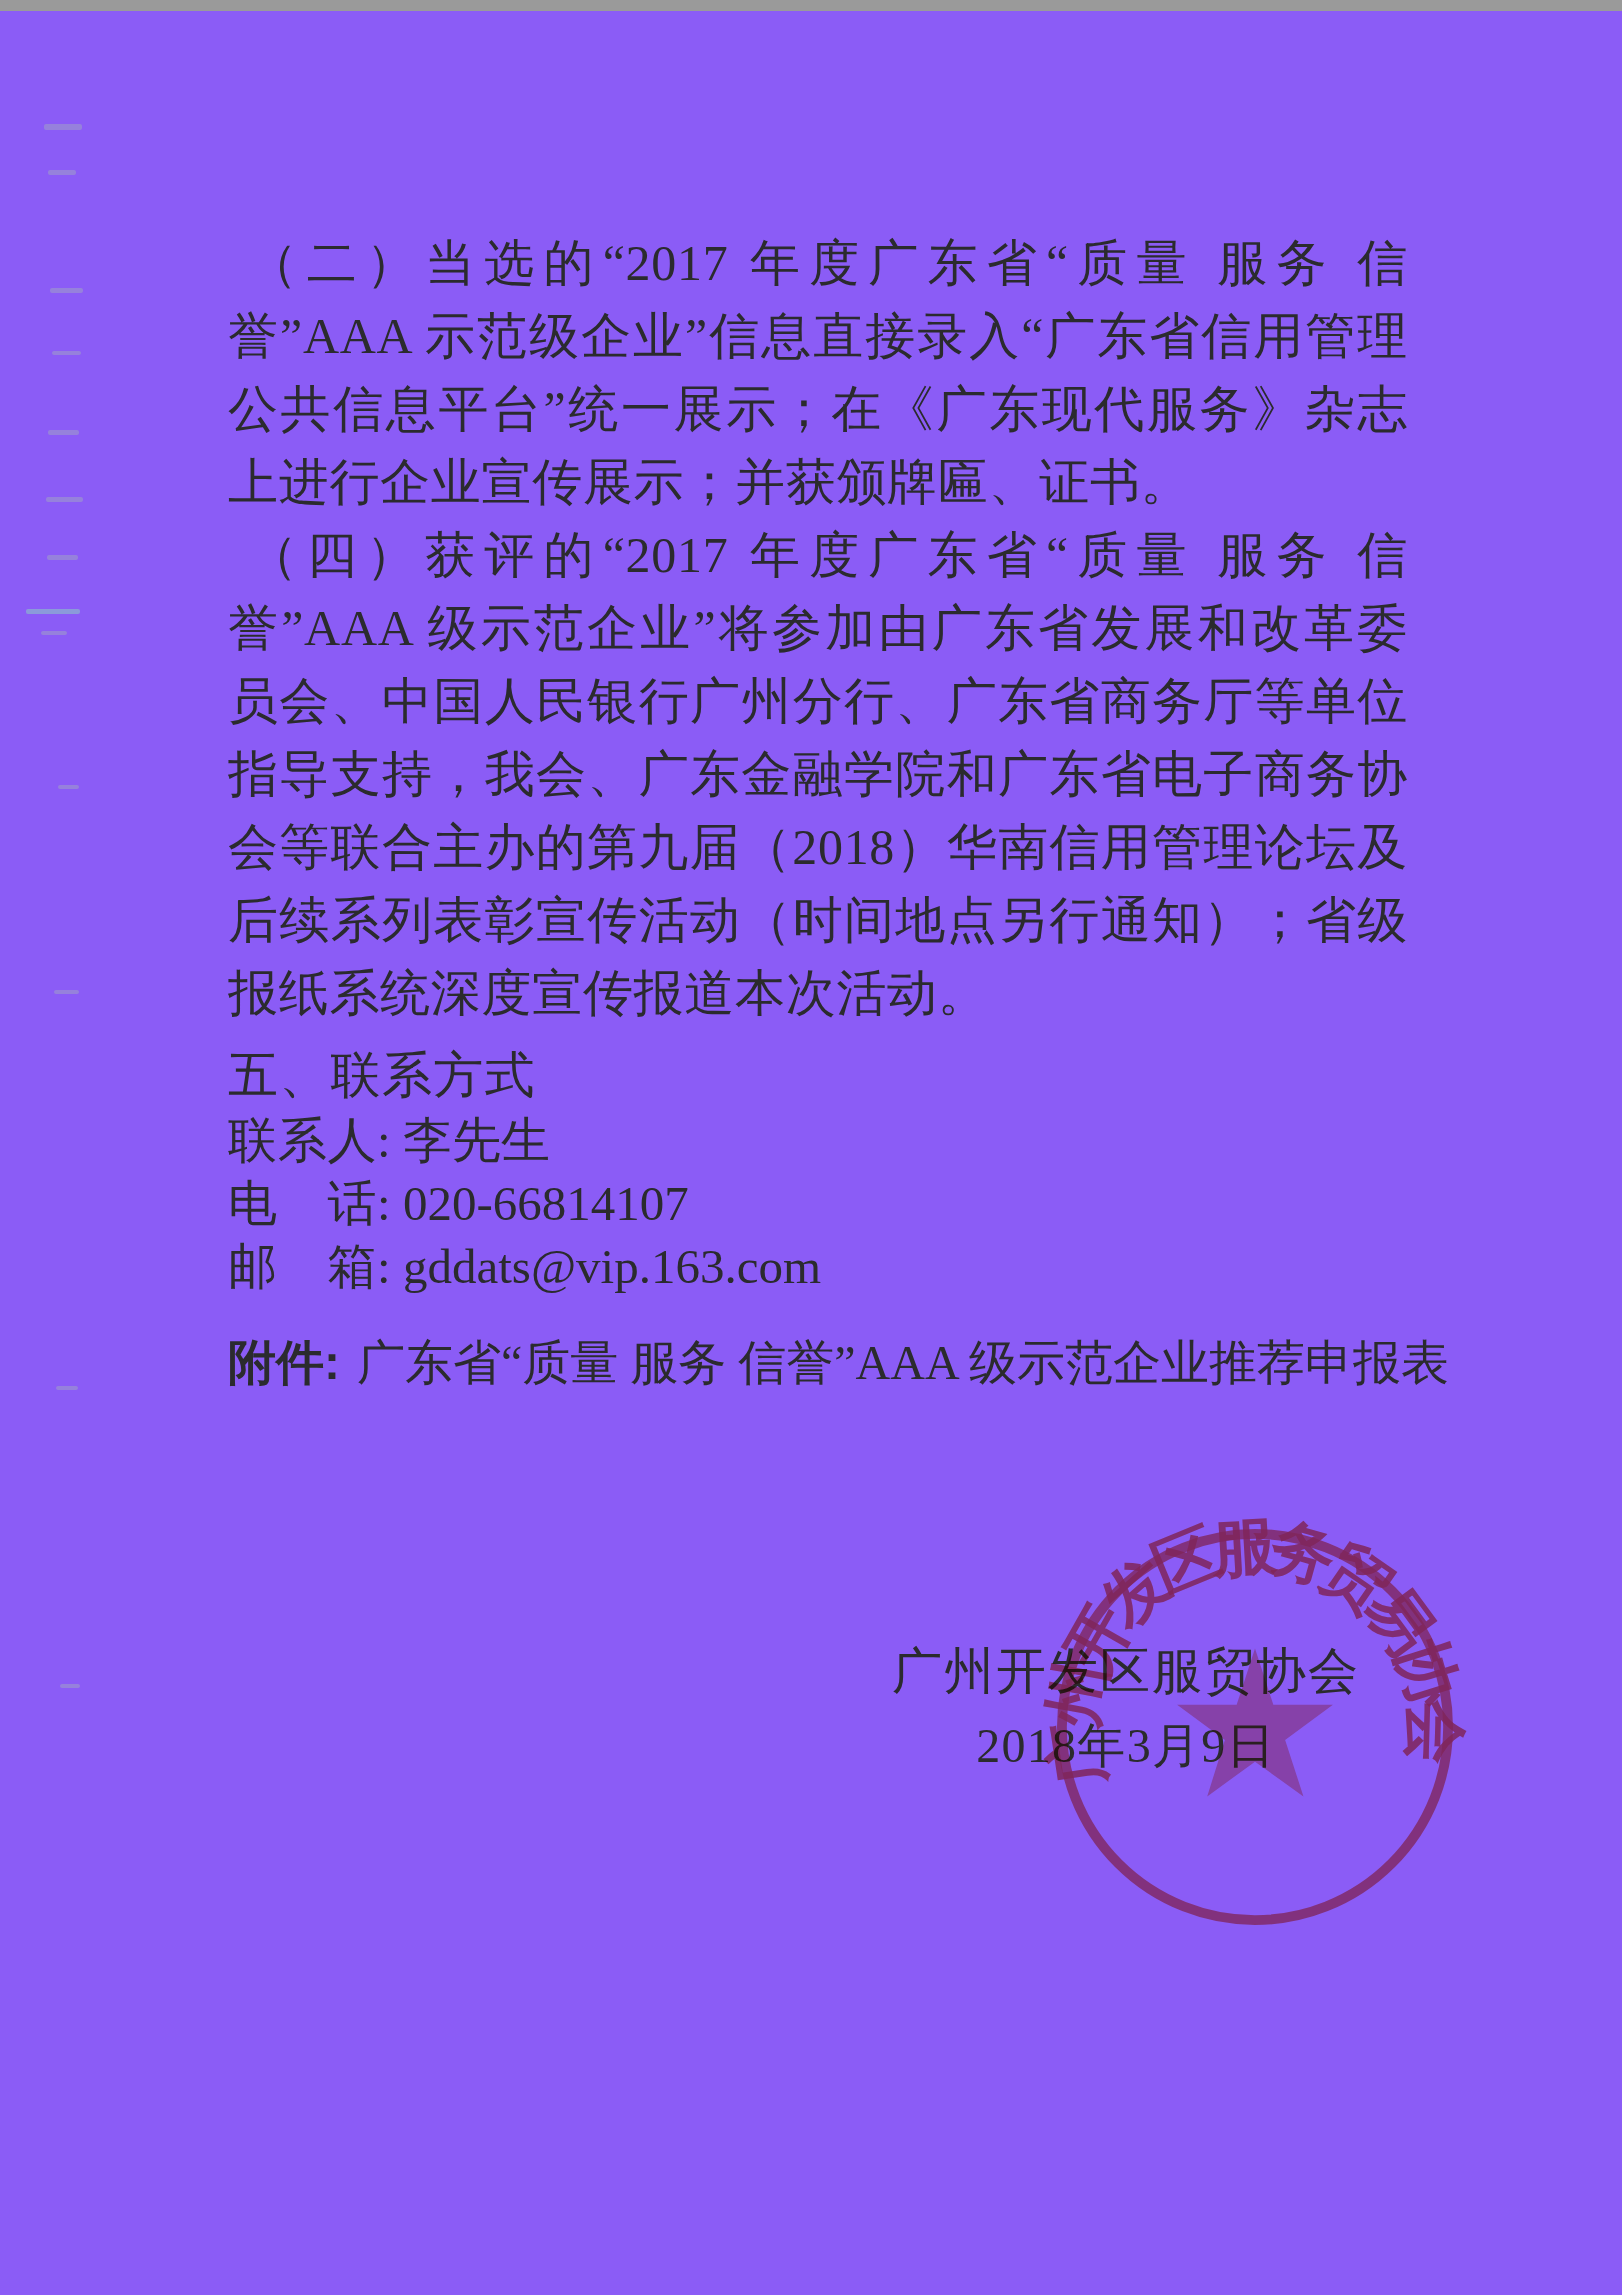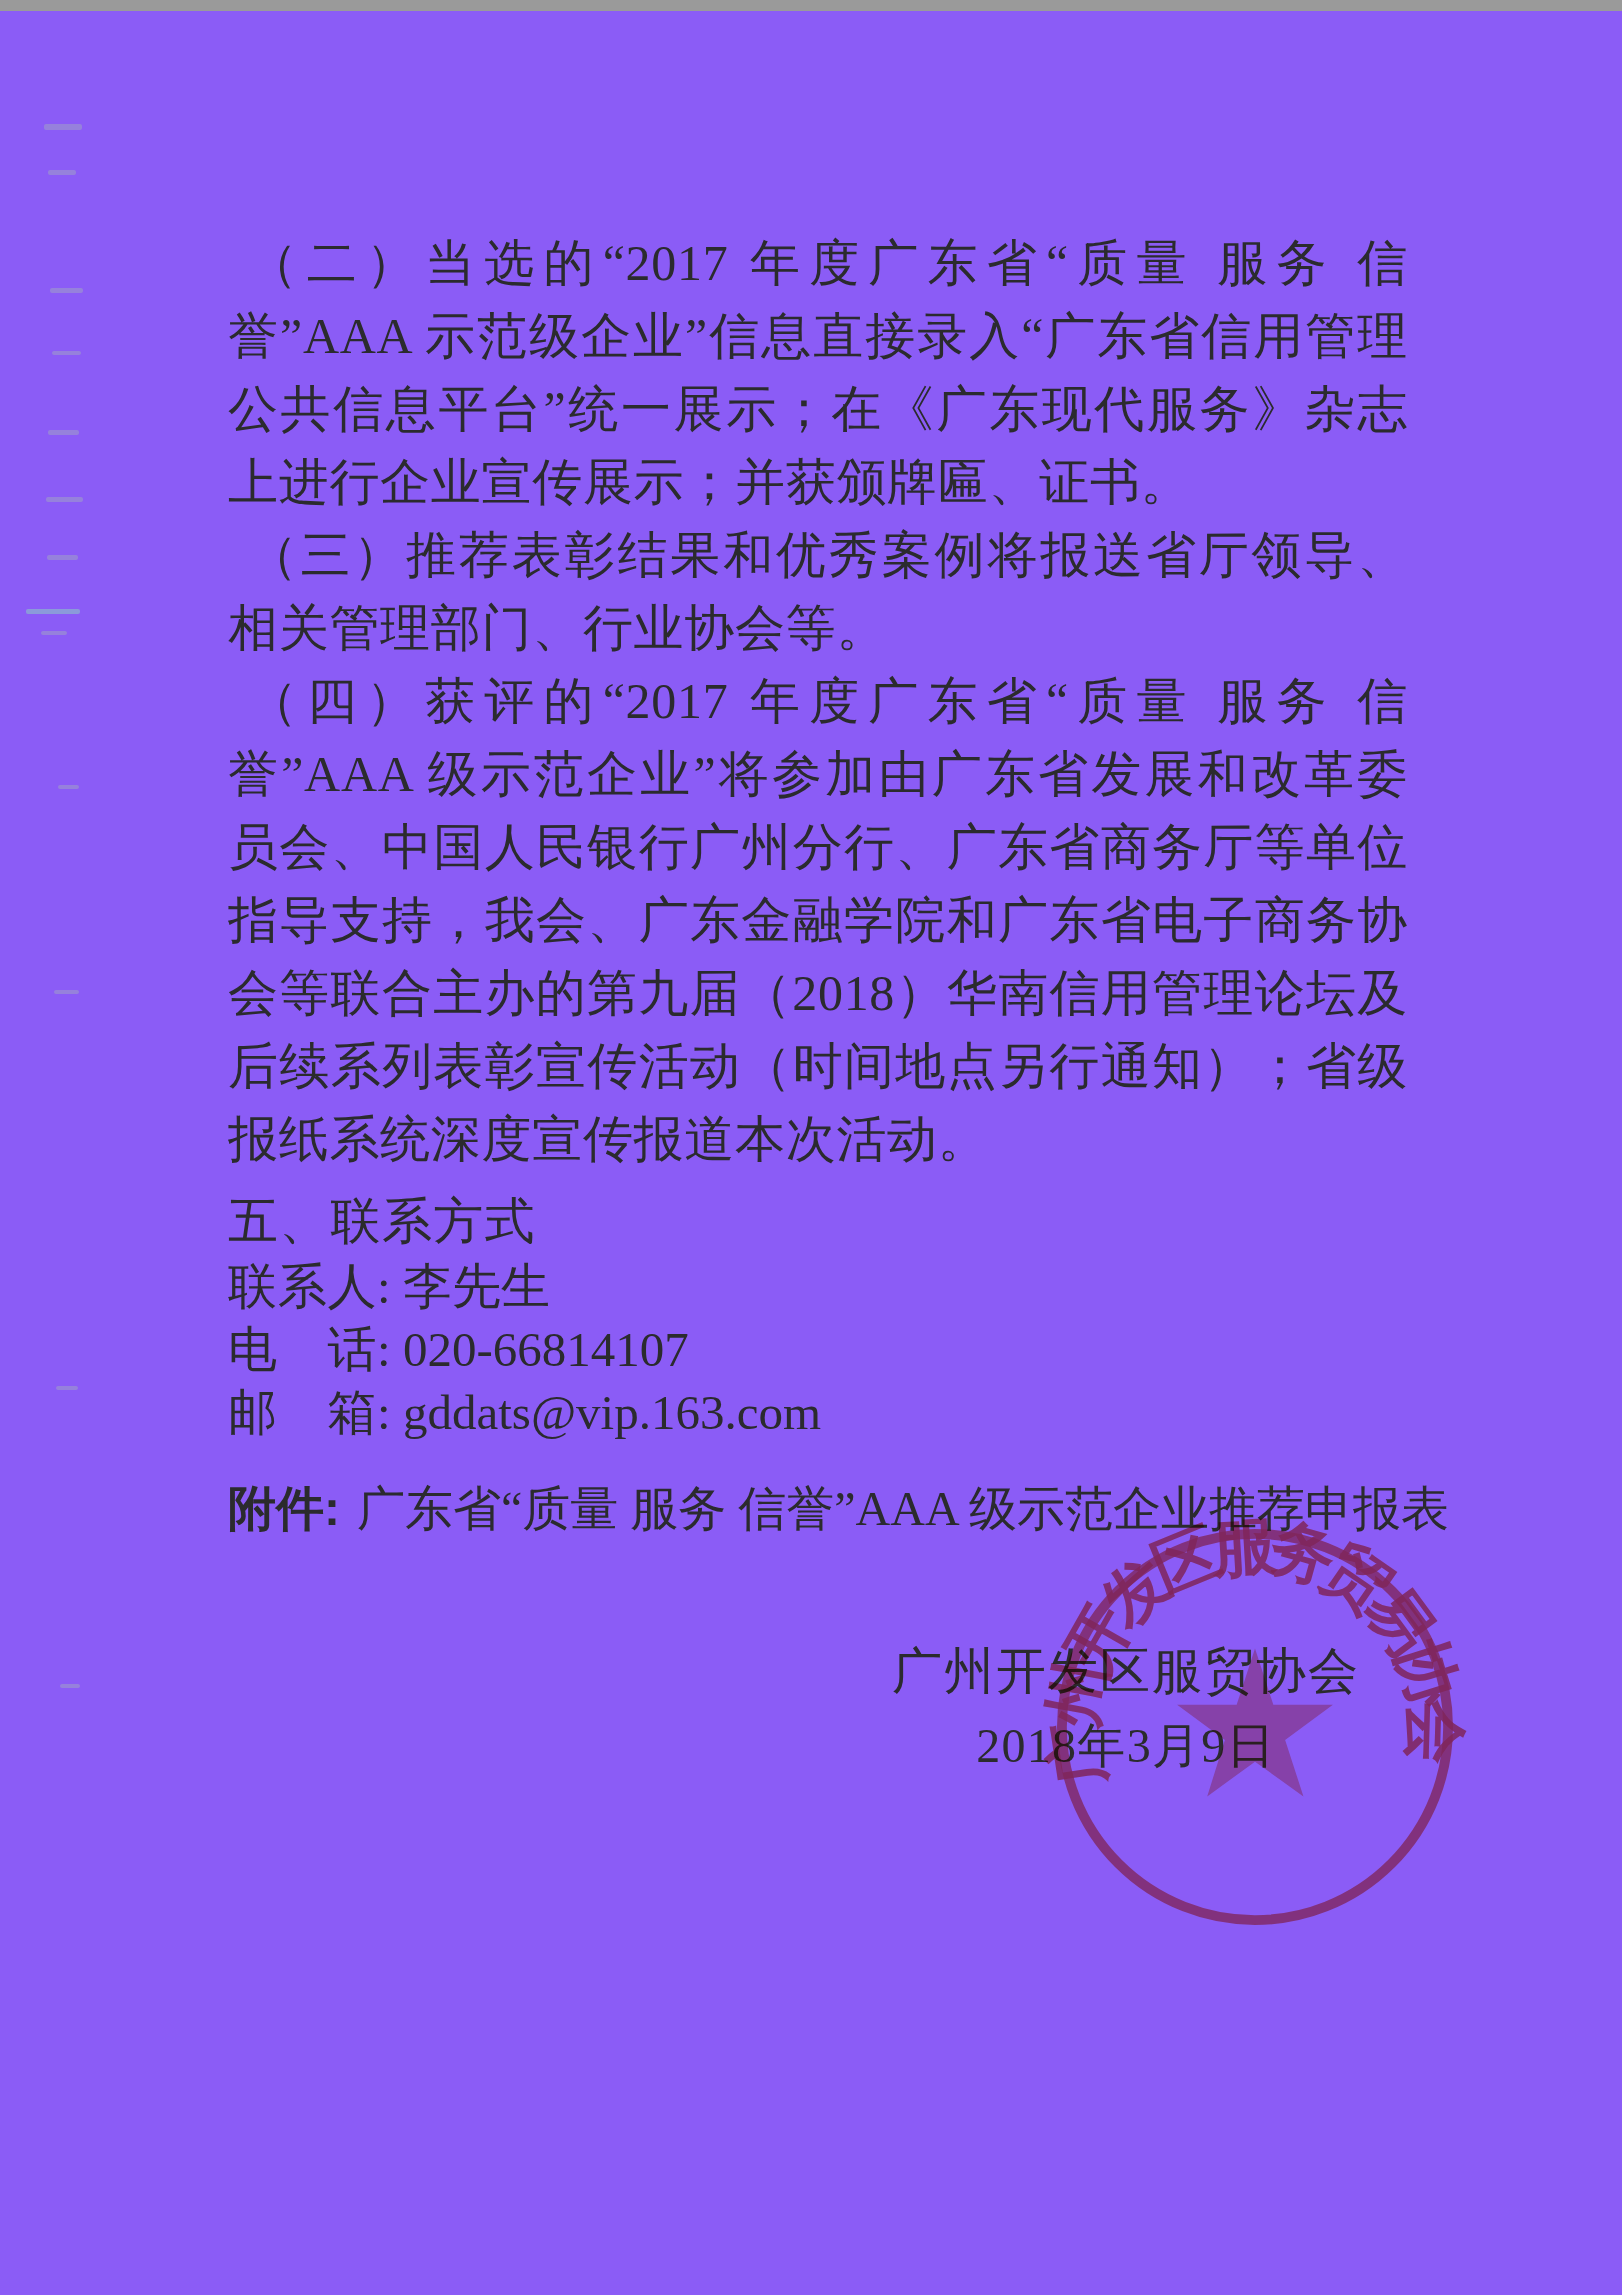--- a/index.html
+++ b/index.html
@@ -89,21 +89,20 @@
   <div class="art art-gray" style="left:47px; top:544px;  width:31px; height:4.6px;"></div>
   <div class="art art-teal" style="left:26px; top:598px;  width:54px; height:5.2px;"></div>
   <div class="art art-gray" style="left:41px; top:620px;  width:26px; height:3.9px;"></div>
   <div class="art art-gray" style="left:58px; top:774px; width:21px; height:3.9px;"></div>
   <div class="art art-gray" style="left:54px; top:979px; width:25px; height:3.9px;"></div>
   <div class="art art-gray" style="left:56px; top:1375px; width:22px; height:3.9px;"></div>
   <div class="art art-gray" style="left:60px; top:1673px; width:19.6px; height:3.9px;"></div>
 
   <div class="content">
     <p class="para">（二）当选的“2017 年度广东省“质量 服务 信誉”AAA 示范级企业”信息直接录入“广东省信用管理公共信息平台”统一展示；在《广东现代服务》杂志上进行企业宣传展示；并获颁牌匾、证书。</p>
-    <p class="para">（三）推荐表彰结果和优秀案例将报送省厅领导、相关管理部门、行业协会等。</p>
     <p class="para">（四）获评的“2017 年度广东省“质量 服务 信誉”AAA 级示范企业”将参加由广东省发展和改革委员会、中国人民银行广州分行、广东省商务厅等单位指导支持，我会、广东金融学院和广东省电子商务协会等联合主办的第九届（2018）华南信用管理论坛及后续系列表彰宣传活动（时间地点另行通知）；省级报纸系统深度宣传报道本次活动。</p>
 
     <div class="heading">五、联系方式</div>
 
     <div class="contact-row">
       <span class="contact-label">联系人</span><span>: </span><span class="contact-value">李先生</span>
     </div>
     <div class="contact-row">
       <span class="contact-label">电　话</span><span>: </span><span class="contact-value">020-66814107</span>
     </div>

